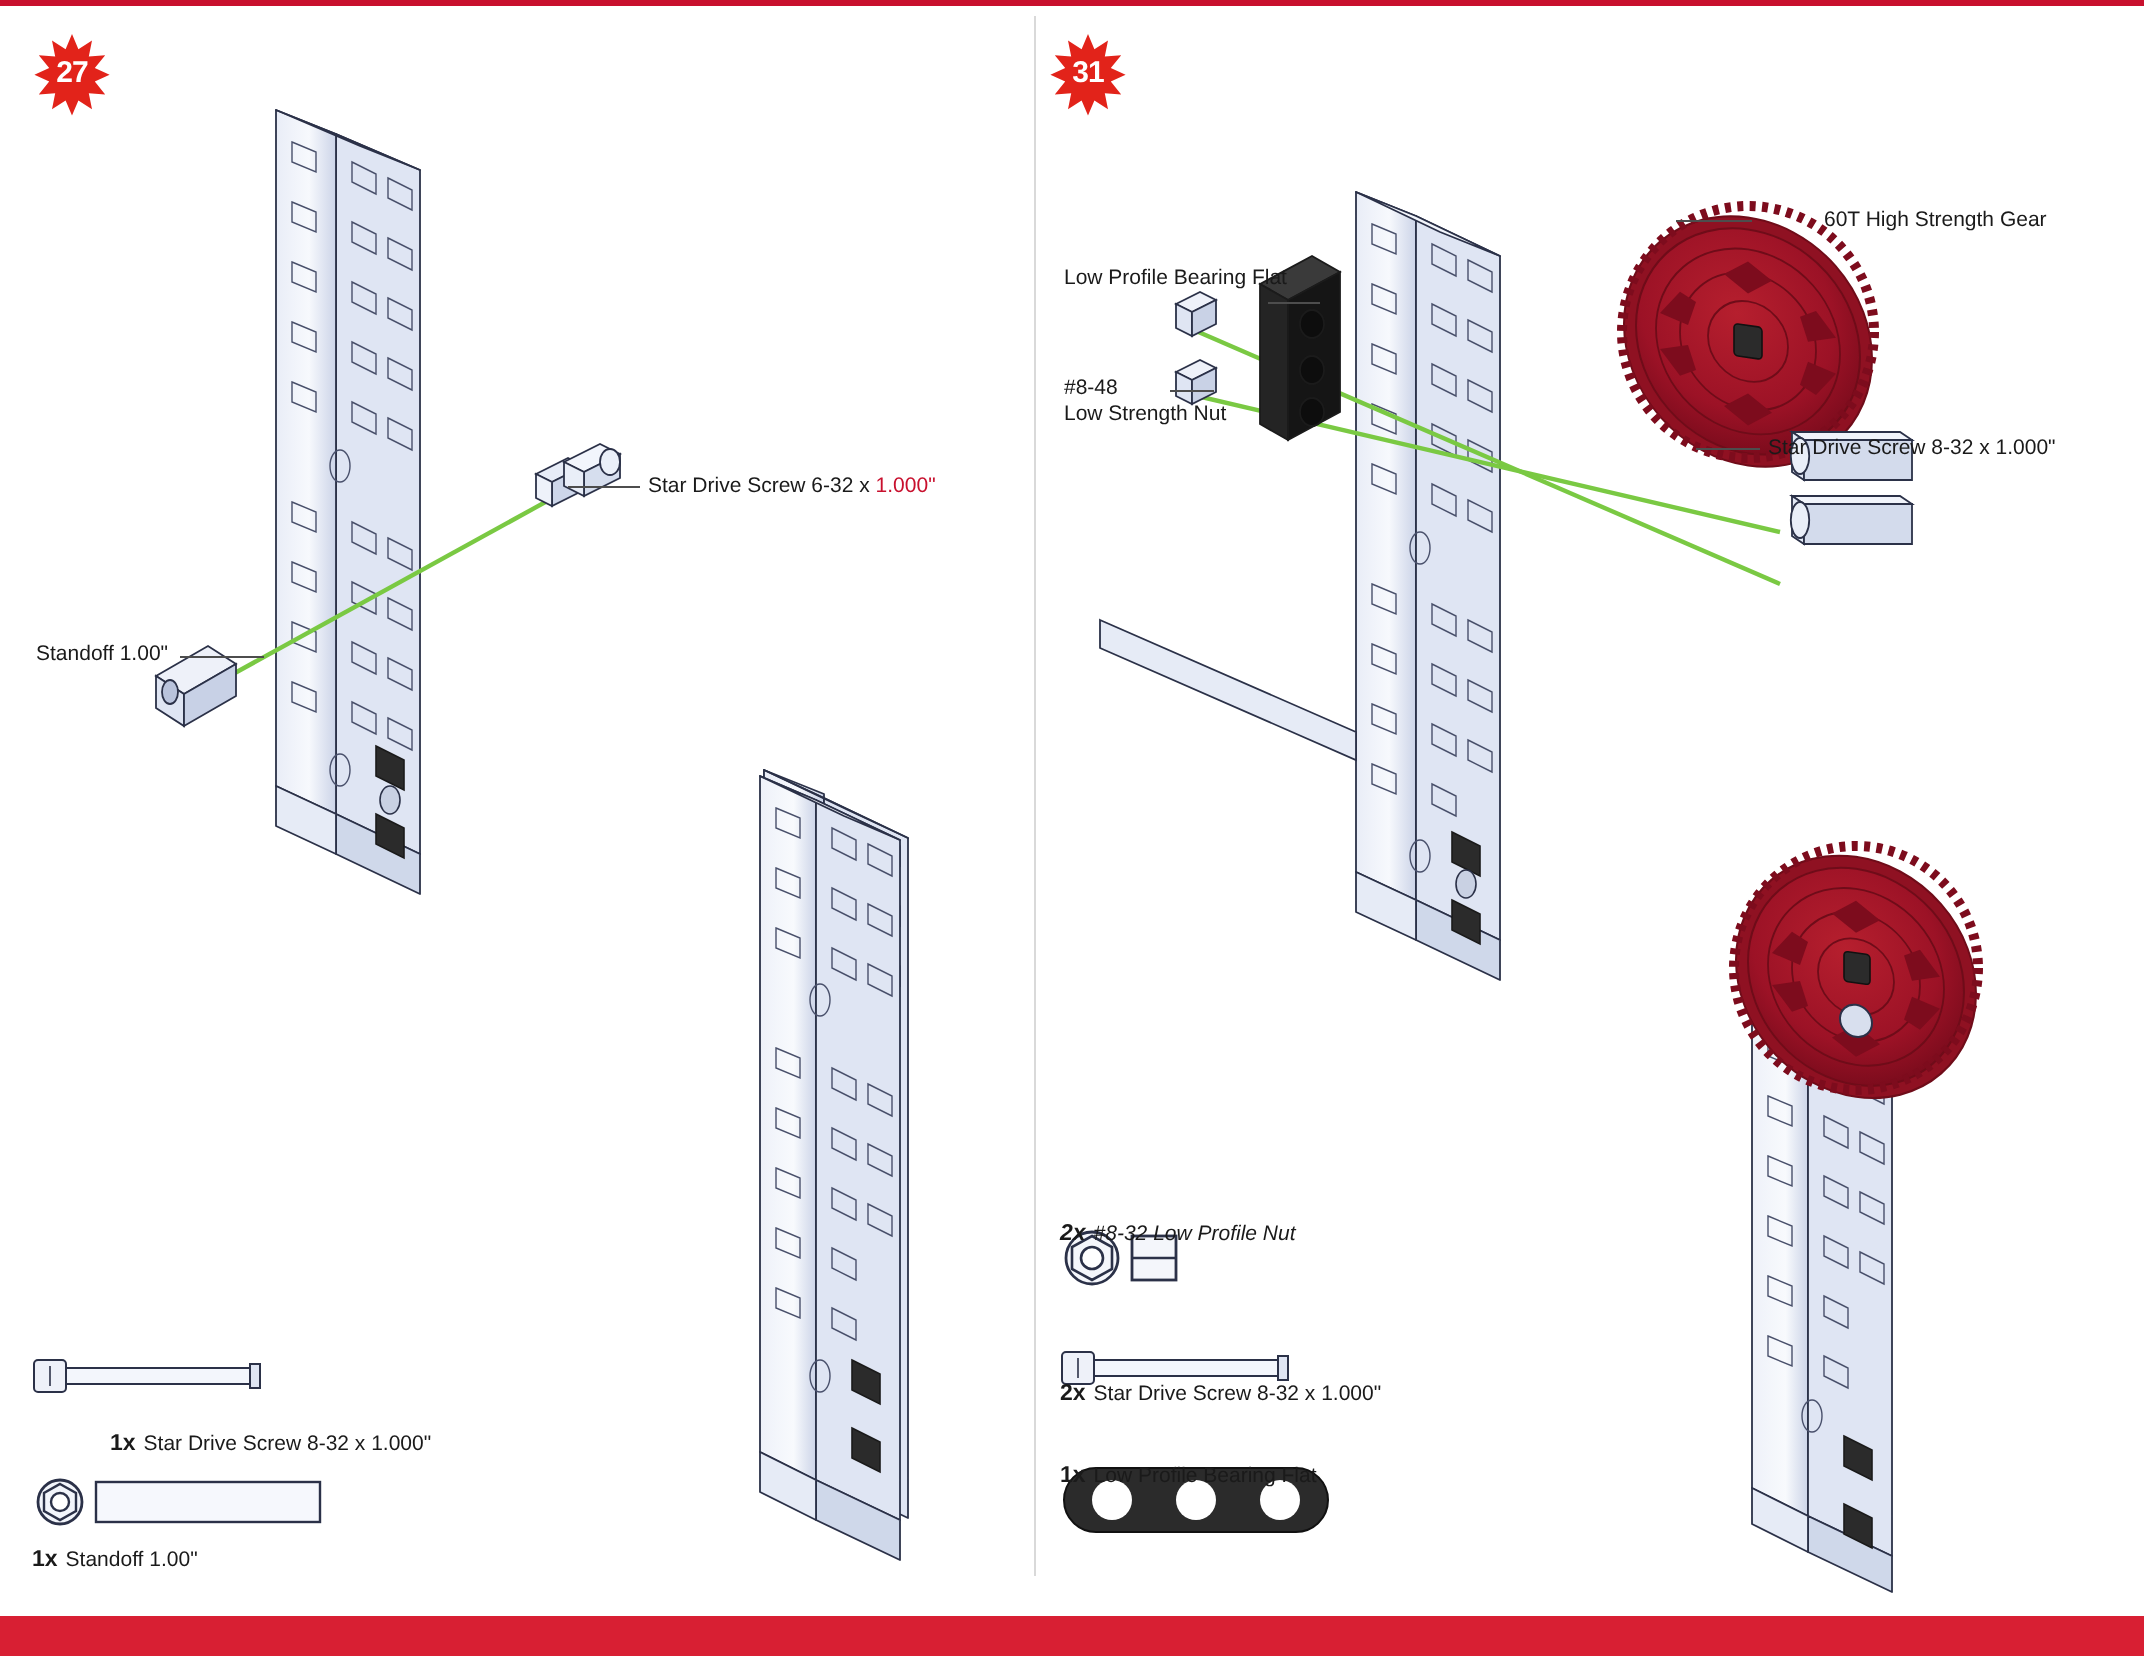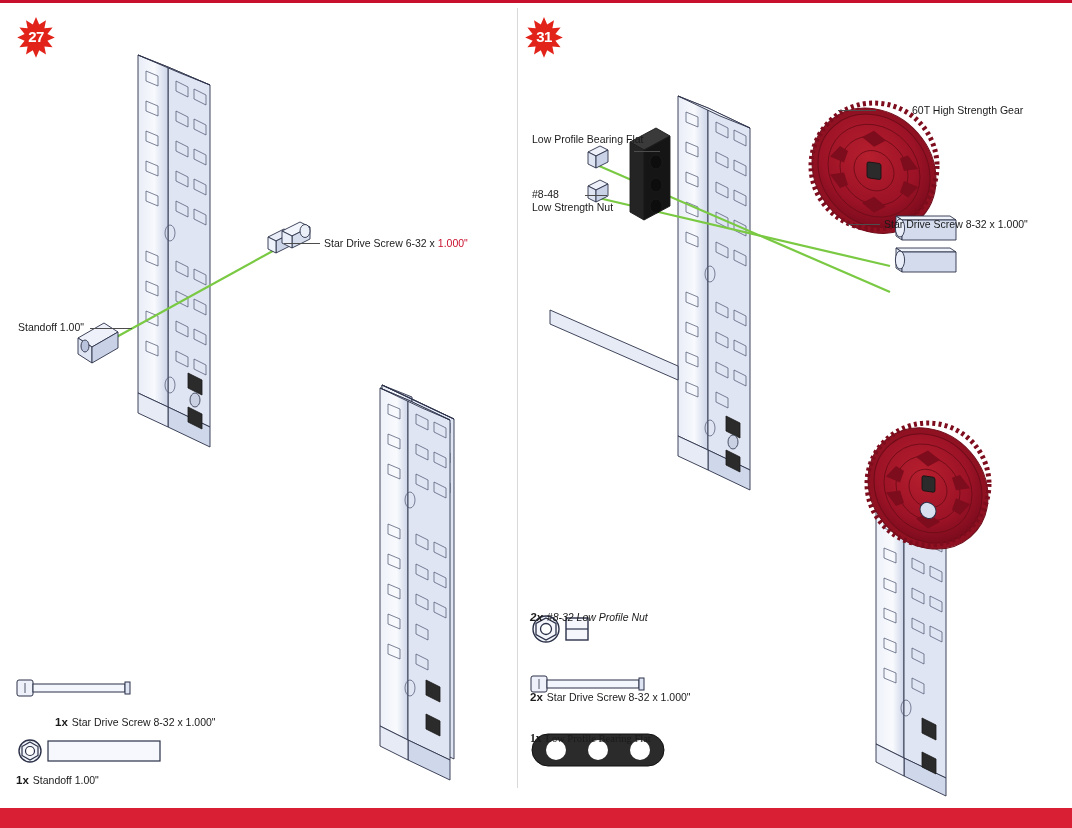--- a/index.html
+++ b/index.html
@@ -546,18 +546,18 @@
   </div>
 
   <div class="fig" style="left:530px; top:730px;">
     <svg width="136" height="40" viewBox="0 0 136 40">
       <rect x="2" y="4" width="132" height="32" rx="16" fill="#2b2b2b" stroke="#111" stroke-width="1"></rect>
       <circle cx="26" cy="20" r="10" fill="#ffffff"></circle>
       <circle cx="68" cy="20" r="10" fill="#ffffff"></circle>
       <circle cx="110" cy="20" r="10" fill="#ffffff"></circle>
     </svg>
   </div>
-  <div class="bom-item" style="left:530px; top:732px;font-family:Liberation Serif, serif;">
+  <div class="bom-item" style="left:530px; top:732px;">
     <span class="bom-qty">1x</span><span>Low Profile Bearing Flat</span>
   </div>
 
   <div class="bottom-bar"></div>
 </div>
 
 </body></html>

